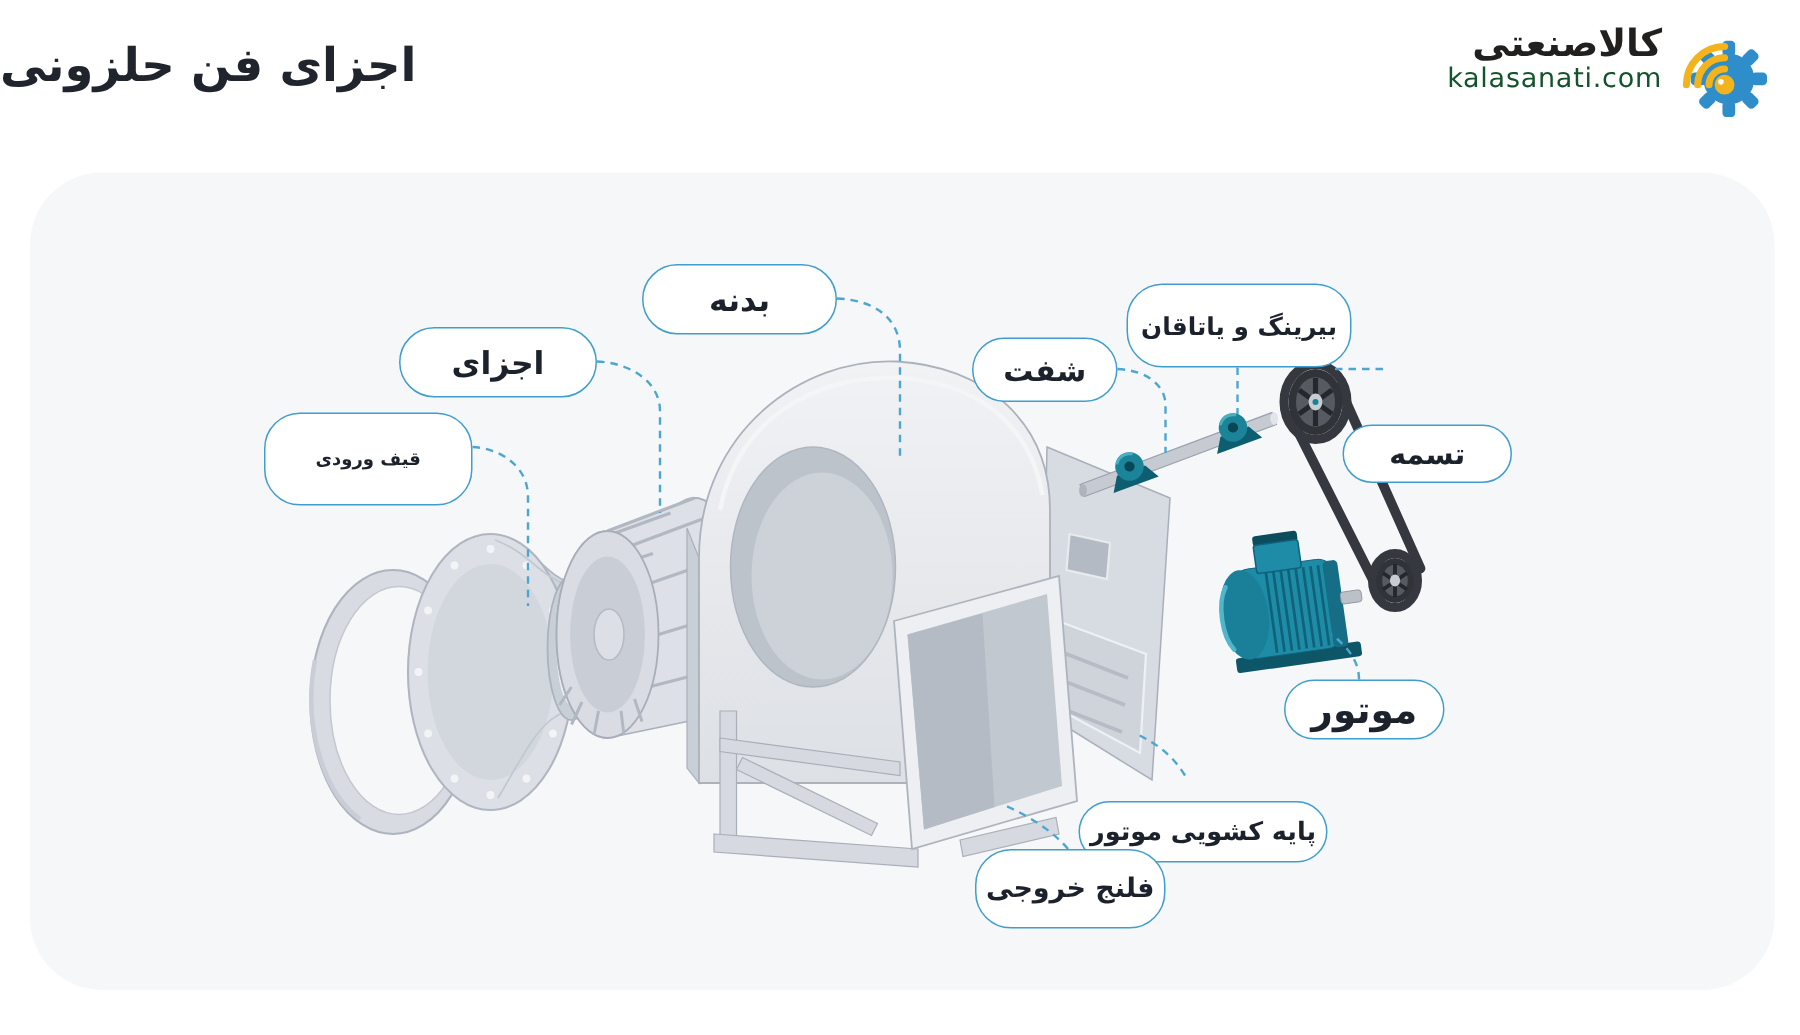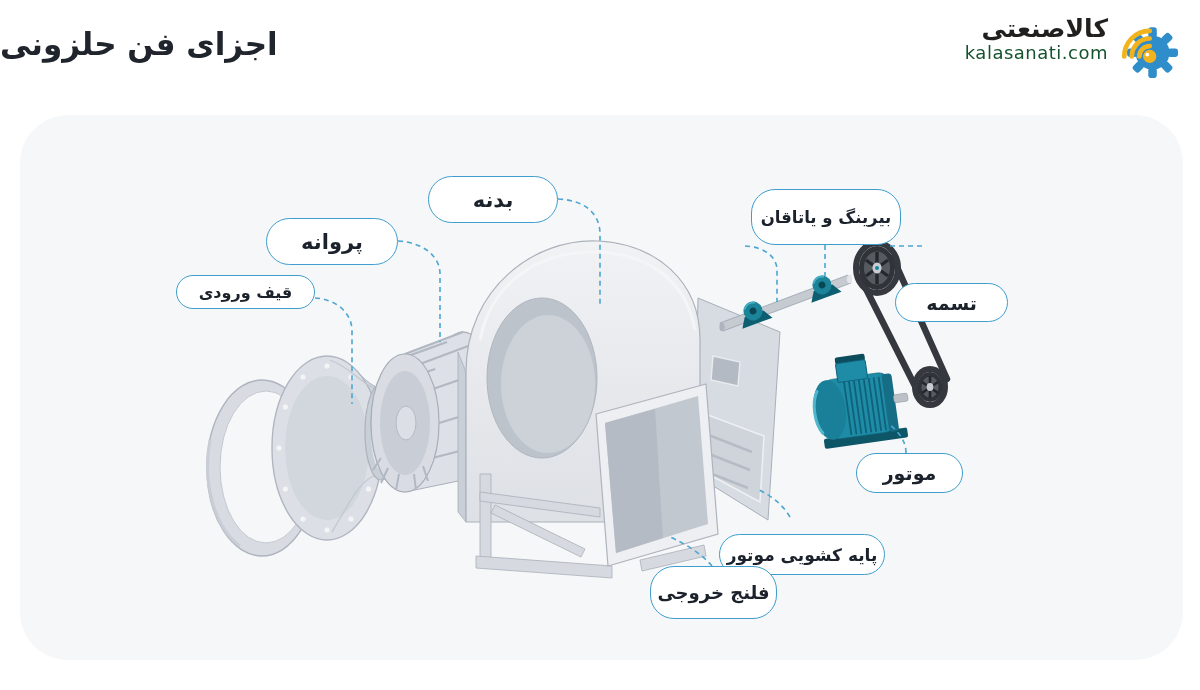--- a/index.html
+++ b/index.html
@@ -230,21 +230,22 @@
       <path d="M 825,227 L 825,276"></path>
       <path d="M 922,246 L 888,246"></path>
       <path d="M 929,302 L 905,302"></path>
       <path d="M 906,453 C 906,441 899,432 888,423"></path>
       <path d="M 790,517 C 782,504 772,496 757,489"></path>
       <path d="M 712,566 C 702,554 686,544 668,536"></path>
     </g>
   </svg>
 
   <div class="pill" dir="rtl" style="left:428px;top:176px;width:130px;height:47px;font-size:21px;">بدنه</div>
-  <div class="pill" dir="rtl" style="left:266px;top:218px;width:132px;height:47px;font-size:21px;">پروانه</div>
-  <div class="pill" dir="rtl" style="left:176px;top:275px;width:139px;height:34px;font-size:16px;">قیف ورودی</div>
+  <div class="pill" dir="rtl" style="left:266px;top:218px;width:132px;height:47px;font-size:21px;">اجزای</div>
+  <div class="pill" dir="rtl" style="left:176px;top:275px;width:139px;height:62px;font-size:12px;">قیف ورودی</div>
+  <div class="pill" dir="rtl" style="left:648px;top:225px;width:97px;height:43px;font-size:20px;">شفت</div>
   <div class="pill" dir="rtl" style="left:751px;top:189px;width:150px;height:56px;font-size:16.5px;">بیرینگ و یاتاقان</div>
   <div class="pill" dir="rtl" style="left:895px;top:283px;width:113px;height:39px;font-size:19px;">تسمه</div>
-  <div class="pill" dir="rtl" style="left:856px;top:453px;width:107px;height:40px;font-size:19px;">موتور</div>
+  <div class="pill" dir="rtl" style="left:856px;top:453px;width:107px;height:40px;font-size:25px;">موتور</div>
   <div class="pill" dir="rtl" style="left:719px;top:534px;width:166px;height:41px;font-size:17px;">پایه کشویی موتور</div>
   <div class="pill" dir="rtl" style="left:650px;top:566px;width:127px;height:53px;font-size:18px;">فلنج خروجی</div>
 
 </div>
 
 </body></html>

